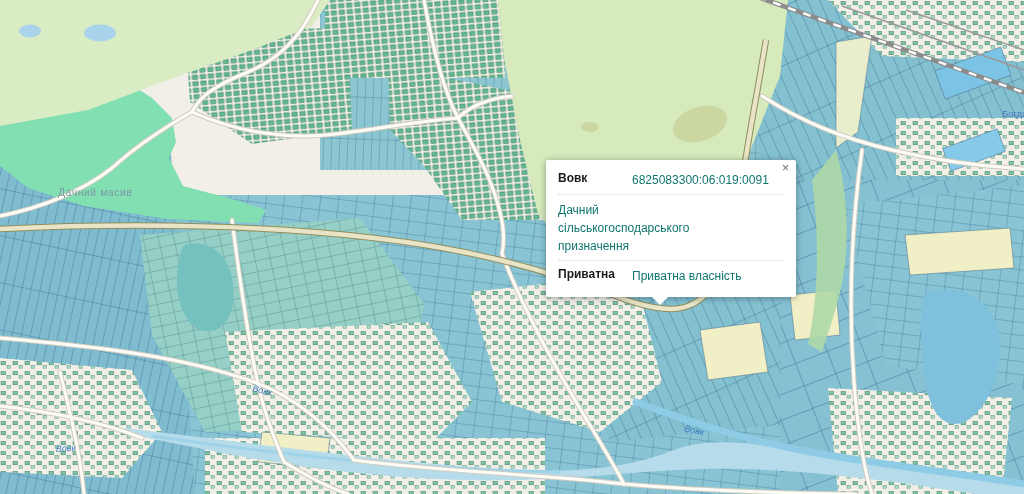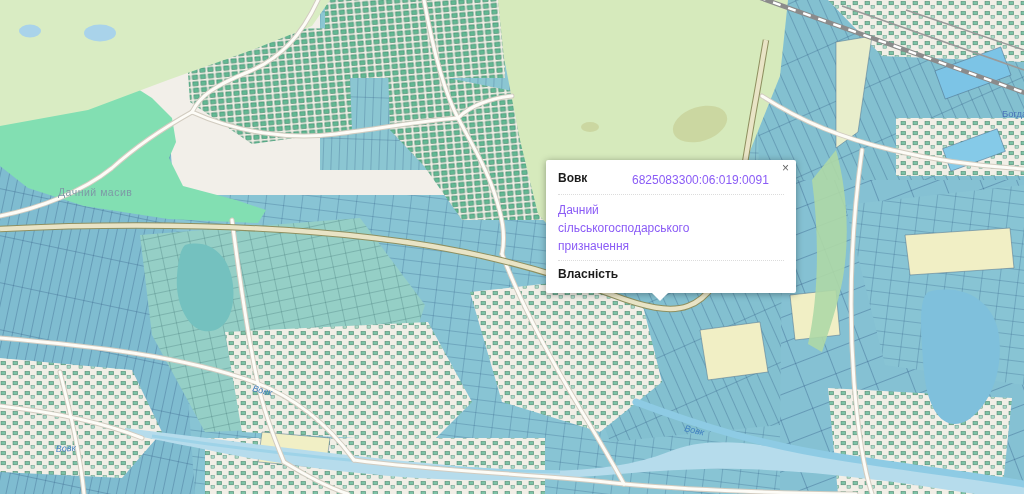--- a/index.html
+++ b/index.html
@@ -14,21 +14,21 @@
     background:#fff;border-radius:2px;box-shadow:0 1px 7px rgba(0,0,0,.35);
     padding:5px 12px 7px;font-size:12px;color:#333;z-index:5;
   }
   .popup-close{
     position:absolute;top:1px;right:7px;color:#666;font-size:12px;
     line-height:14px;cursor:pointer;
   }
   .prow{display:grid;grid-template-columns:74px 1fr;padding:6px 0 5px;}
   .prow + .prow{border-top:1px dotted #dcdcdc;}
   .plabel{font-weight:bold;color:#1c1c1c;}
-  .pvalue{color:#8b5cf6;line-height:1.5;}
+  .pvalue{color:#0f766e;line-height:1.5;}
   .pointer{
     position:absolute;left:106px;bottom:-8px;width:0;height:0;
     border-left:8px solid transparent;border-right:8px solid transparent;
     border-top:8px solid #fff;
   }
 </style>
 </head>
 <body>
 
 <div class="viewport">
@@ -179,19 +179,20 @@
     <div class="prow">
       <div class="plabel">Вовк</div>
       <div class="pvalue">6825083300:06:019:0091</div>
     </div>
 
     <div class="prow">
       <div class="pvalue">Дачний сільськогосподарського призначення</div>
     </div>
 
     <div class="prow">
-      <div class="plabel">Власність</div>
+      <div class="plabel">Приватна</div>
+      <div class="pvalue">Приватна власність</div>
     </div>
 
     <div class="pointer"></div>
   </div>
 
 </div>
 
 </body></html>

